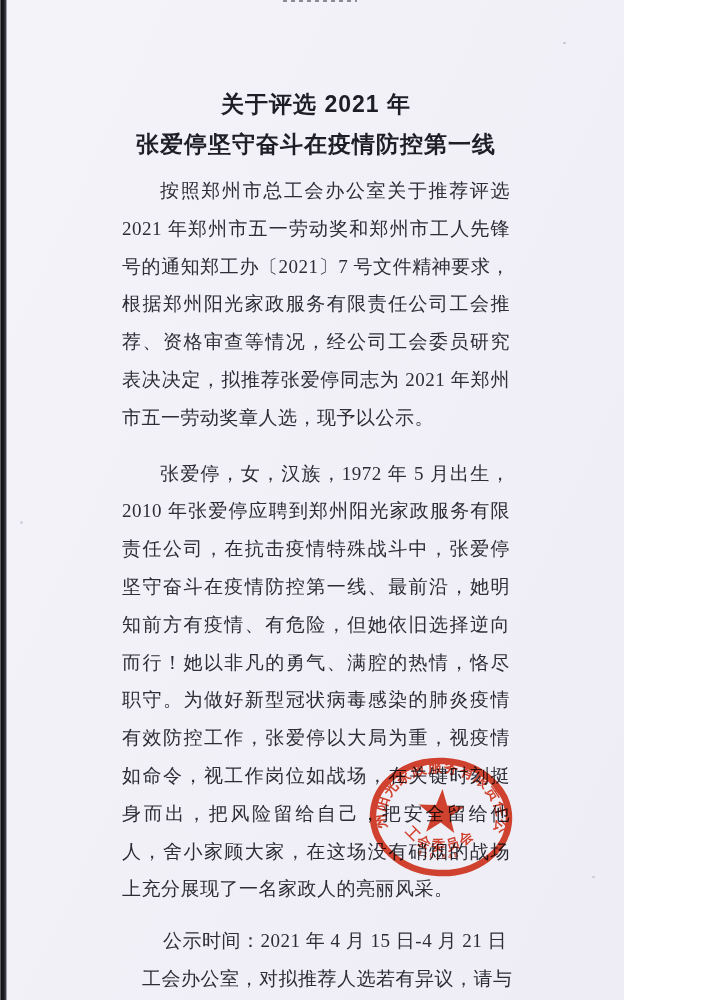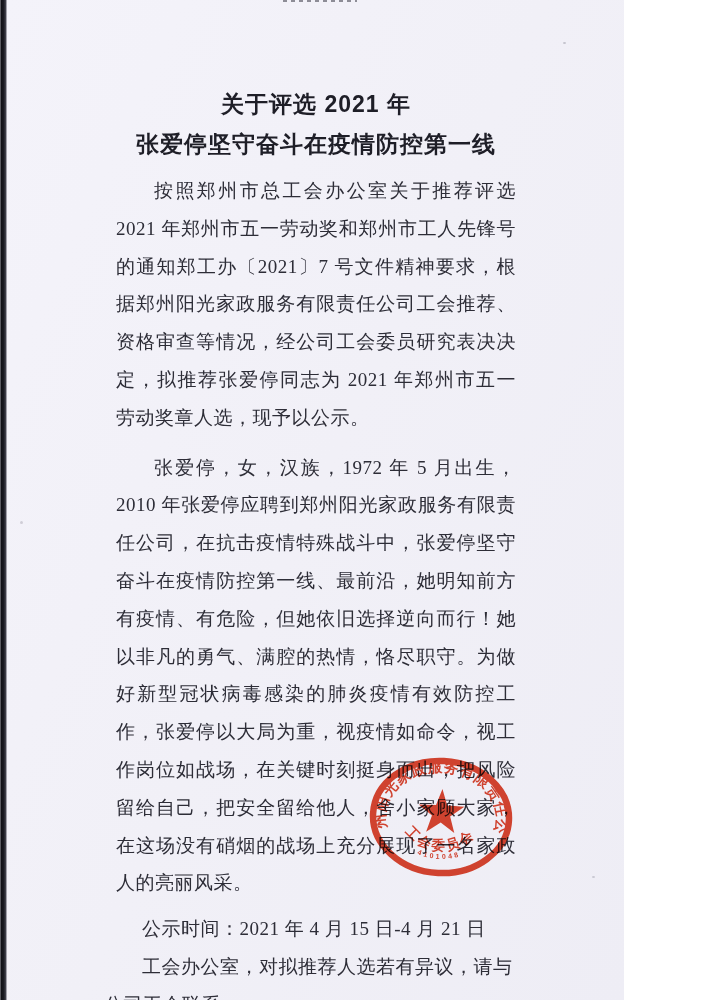--- a/index.html
+++ b/index.html
@@ -24,25 +24,25 @@
   .speck.b{left:20px;top:521px;width:3px;height:3px;opacity:.4;}
   .speck.c{left:592px;top:876px;width:3px;height:2px;opacity:.45;}
   .doc{position:absolute;left:104px;right:96px;top:84px;}
   .title{
     font-family:"Liberation Sans","DejaVu Sans",sans-serif;
     font-weight:700;font-size:23px;line-height:40px;text-align:center;
     color:#1e1e27;letter-spacing:1px;margin:0;
   }
   p.body{
     font-size:19px;line-height:37.8px;letter-spacing:.5px;
-    text-align:justify;text-indent:2em;margin:12px;color:#2d2d37;
+    text-align:justify;text-indent:2em;margin:18px;color:#2d2d37;
   }
   p.body.first{margin-top:8px;}
   p.notice{text-align:left;margin:0;}
-  p.notice.first{margin-top:-4px;}
+  p.notice.first{margin-top:-4px;text-align:center;}
   .sign-block{
     width:340px;margin:16px 2px 0 auto;text-align:center;
     font-size:17.5px;line-height:42px;letter-spacing:0;color:#2d2d37;white-space:nowrap;
   }
   .stamp{
     position:absolute;left:365px;top:753px;width:152px;height:128px;
     mix-blend-mode:multiply;opacity:.93;transform:rotate(3deg);
   }
   .stamp .ring{fill:none;stroke-width:6.5px;}
   .stamp text{font-family:"Liberation Sans","DejaVu Sans",sans-serif;font-weight:700;}

